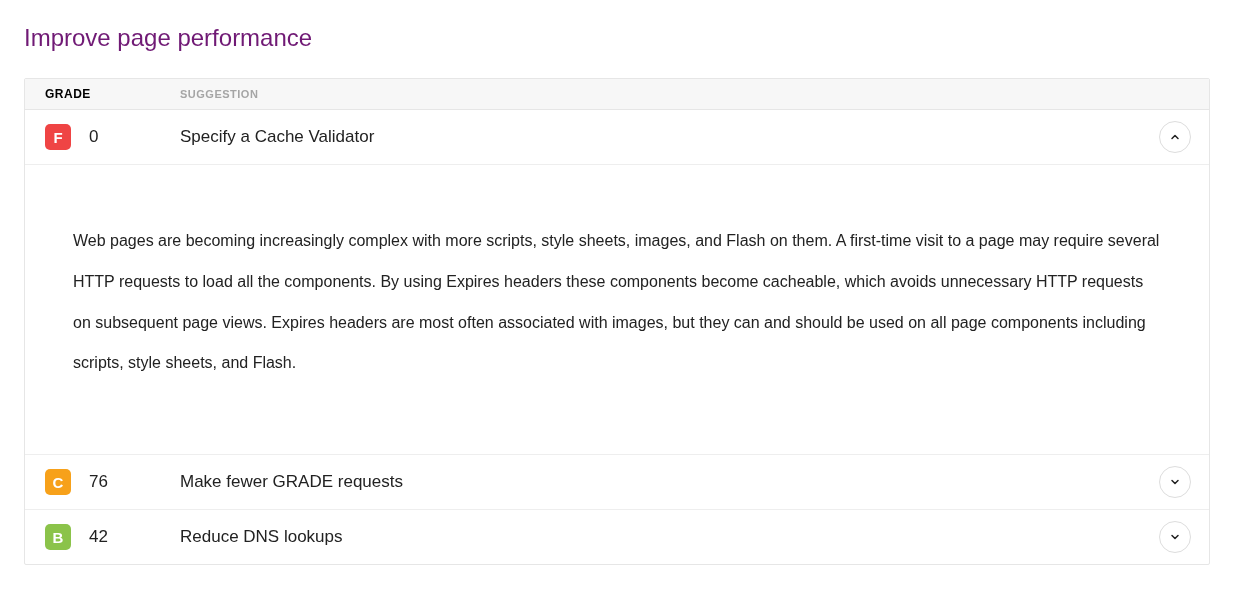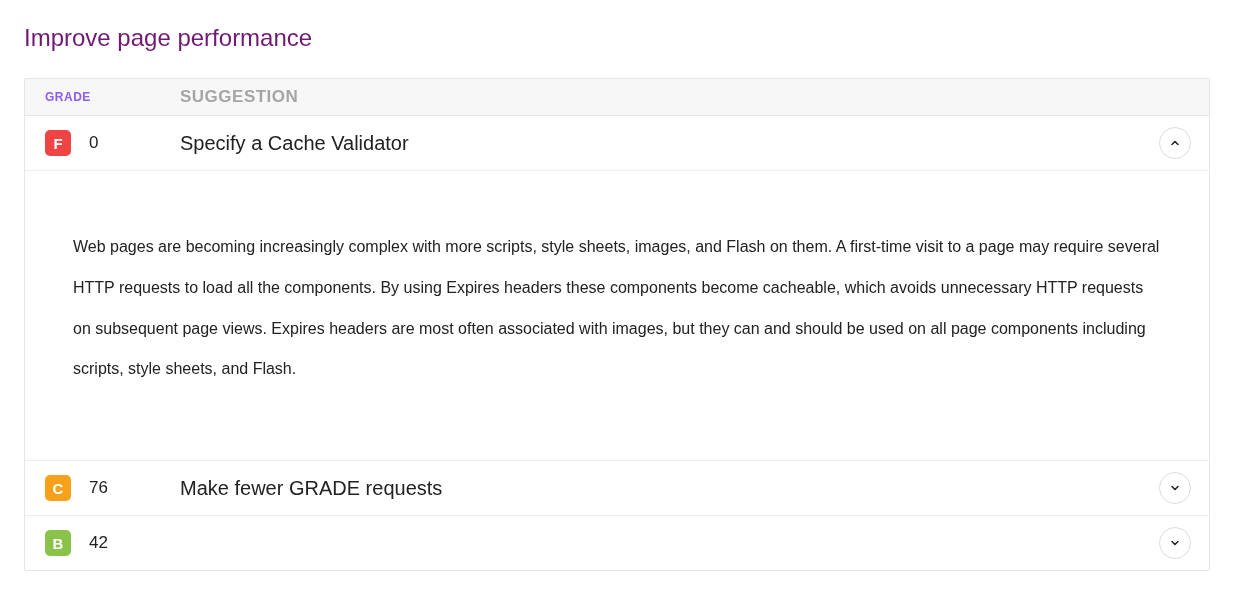--- a/index.html
+++ b/index.html
@@ -26,24 +26,24 @@
       display: flex;
       align-items: center;
       padding: 8px 20px;
     }
     .header-grade {
       width: 135px;
       flex: 0 0 135px;
       font-size: 12px;
       font-weight: 700;
       letter-spacing: 0.5px;
-      color: #8b5cf6;
+      color: #000000;
     }
     .header-suggestion {
-      font-size: 17px;
+      font-size: 11px;
       font-weight: 700;
       letter-spacing: 0.5px;
       color: #a5a5a5;
     }
     .row {
       display: flex;
       align-items: center;
       padding: 14px 20px;
       border-bottom: 1px solid #eee;
       position: relative;
@@ -68,21 +68,21 @@
       justify-content: center;
     }
     .grade-F { background: #ef4444; }
     .grade-C { background: #f7a11a; }
     .grade-B { background: #8bc34a; }
     .score {
       font-size: 17px;
       color: #222;
     }
     .suggestion {
-      font-size: 20px;
+      font-size: 17px;
       color: #222;
       flex: 1;
     }
     .chevron-btn {
       position: absolute;
       right: 18px;
       top: 50%;
       transform: translateY(-50%);
       width: 32px;
       height: 32px;
@@ -141,20 +141,21 @@
           <polyline points="6 9 12 15 18 9"></polyline>
         </svg>
     </div>
   </div>
 
   <div class="row">
     <div class="grade-col">
       <div class="grade-badge grade-B">B</div>
       <span class="score">42</span>
     </div>
+    <div class="suggestion">Reduce DNS lookups</div>
     <div class="chevron-btn">
       <svg width="12" height="12" viewBox="0 0 24 24" fill="none" stroke="#222" stroke-width="3" stroke-linecap="round" stroke-linejoin="round">
           <polyline points="6 9 12 15 18 9"></polyline>
         </svg>
     </div>
   </div>
 
 </div>
 
 </body></html>

